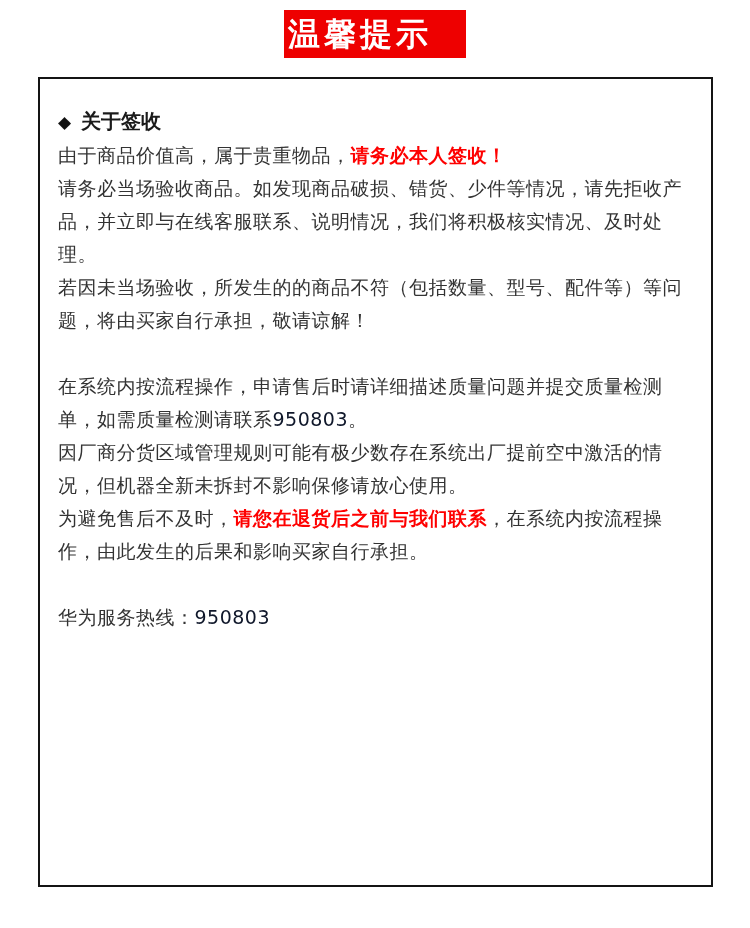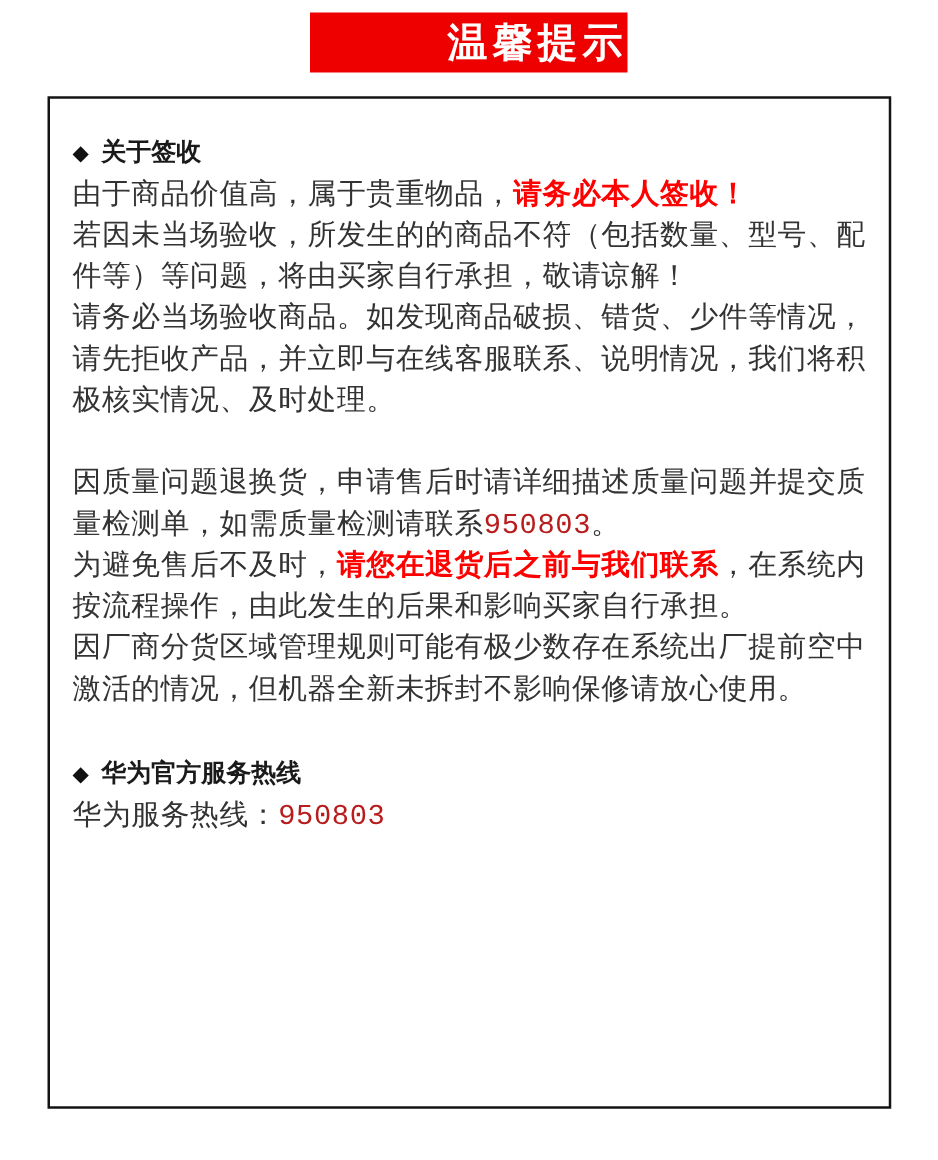--- a/index.html
+++ b/index.html
@@ -3,27 +3,27 @@
 <meta charset="utf-8">
 <style>
   * { box-sizing: border-box; margin: 0; padding: 0; }
   html, body {
     width: 750px;
     min-height: 928px;
     background: #ffffff;
     font-family: "DejaVu Sans", "Liberation Sans", sans-serif;
   }
   .banner {
-    width: 254px;
+    width: 182px;
     height: 48px;
     margin: 10px auto 0 auto;
     background: #ee0000;
     display: flex;
     align-items: center;
-    justify-content: flex-end;
+    justify-content: flex-start;
   }
   .banner-title {
     color: #ffffff;
     font-size: 32px;
     font-weight: bold;
     letter-spacing: 4px;
     line-height: 1;
     text-indent: 4px;
   }
   .notice-box {
@@ -38,68 +38,64 @@
     font-weight: bold;
     color: #1a1a1a;
     line-height: 33px;
   }
   .bullet {
     font-size: 17px;
     margin-right: 10px;
     color: #111111;
   }
   .para {
-    font-size: 23px;
+    font-size: 19px;
     color: #333333;
     line-height: 33px;
     letter-spacing: 0.5px;
-    font-family: Liberation Mono, monospace;
   }
   .seg-n { color: #333333; }
-  .seg-r { color: #b91c1c; }
+  .seg-r { color: #0f172a; }
   .seg-rb { color: #fe0000; font-weight: bold; }
 </style>
 </head>
 <body>
 
 <div class="banner">
   <span class="banner-title">温馨提示</span>
 </div>
 
 <div class="notice-box">
 
   <div class="section">
     <div class="sec-heading">
       <span class="bullet">◆</span><span>关于签收</span>
     </div>
     <p class="para">
       <span class="seg-n">由于商品价值高，属于贵重物品，</span><span class="seg-rb">请务必本人签收！</span>
     </p>
     <p class="para">
-      <span class="seg-n">若因未当场验收，所发生的的商品不符（包括数量、型号、配件等）等问题，将由买家自行承担，敬请谅解！</span>
+      <span class="seg-n">请务必当场验收商品。如发现商品破损、错货、少件等情况，请先拒收产品，并立即与在线客服联系、说明情况，我们将积极核实情况、及时处理。</span>
     </p>
     <p class="para">
-      <span class="seg-n">请务必当场验收商品。如发现商品破损、错货、少件等情况，请先拒收产品，并立即与在线客服联系、说明情况，我们将积极核实情况、及时处理。</span>
+      <span class="seg-n">若因未当场验收，所发生的的商品不符（包括数量、型号、配件等）等问题，将由买家自行承担，敬请谅解！</span>
     </p>
   </div>
 
   <div class="section">
     <p class="para">
-      <span class="seg-n">因质量问题退换货，申请售后时请详细描述质量问题并提交质量检测单，如需质量检测请联系</span><span class="seg-r">950803</span><span class="seg-n">。</span>
+      <span class="seg-n">在系统内按流程操作，申请售后时请详细描述质量问题并提交质量检测单，如需质量检测请联系</span><span class="seg-r">950803</span><span class="seg-n">。</span>
+    </p>
+    <p class="para">
+      <span class="seg-n">因厂商分货区域管理规则可能有极少数存在系统出厂提前空中激活的情况，但机器全新未拆封不影响保修请放心使用。</span>
     </p>
     <p class="para">
       <span class="seg-n">为避免售后不及时，</span><span class="seg-rb">请您在退货后之前与我们联系</span><span class="seg-n">，在系统内按流程操作，由此发生的后果和影响买家自行承担。</span>
     </p>
-    <p class="para">
-      <span class="seg-n">因厂商分货区域管理规则可能有极少数存在系统出厂提前空中激活的情况，但机器全新未拆封不影响保修请放心使用。</span>
-    </p>
   </div>
 
   <div class="section">
-    <div class="sec-heading">
-      <span class="bullet">◆</span><span>华为官方服务热线</span>
-    </div>
     <p class="para">
       <span class="seg-n">华为服务热线：</span><span class="seg-r">950803</span>
     </p>
   </div>
 
 </div>
 
 </body></html>

